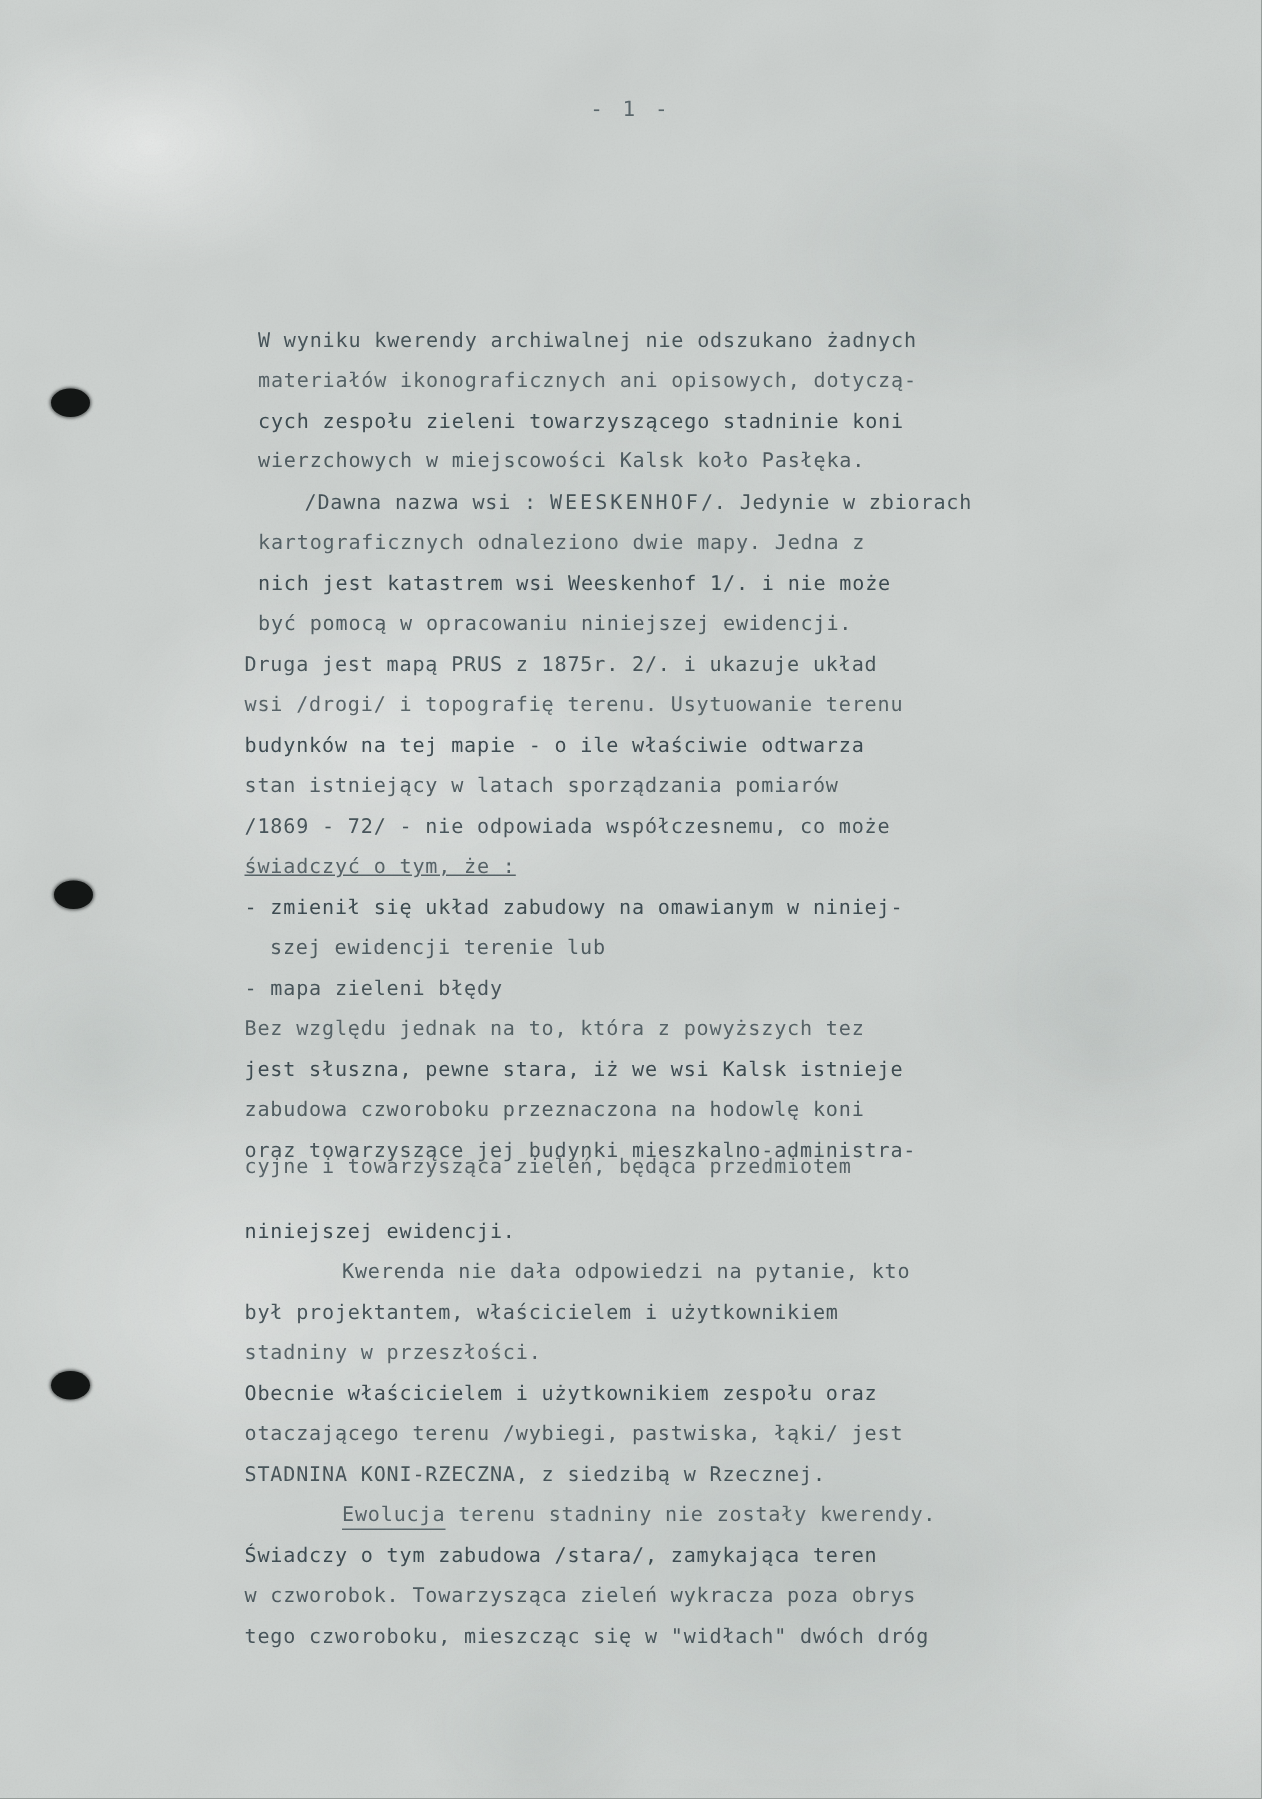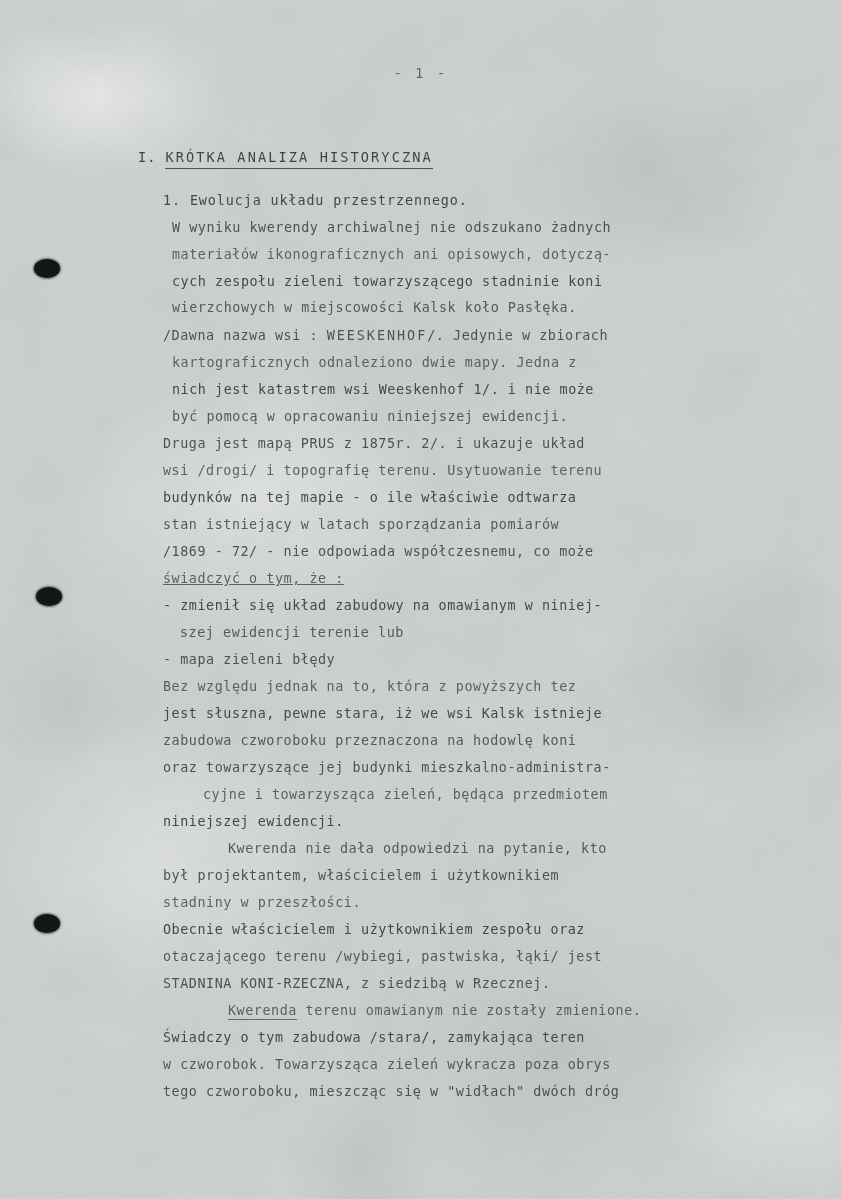--- a/index.html
+++ b/index.html
@@ -148,60 +148,53 @@
       </filter>
     </defs>
     <rect width="841" height="1199" filter="url(#blotchFilter)" opacity="0.75"></rect>
     <rect width="841" height="1199" filter="url(#grainFilter)" opacity="0.45"></rect>
   </svg>
 
   <div id="text-layer">
 
     <div class="page-number">- 1 -</div>
 
-    <div class="heading-row">
-      <span class="heading-num">I.</span><span class="heading-title">KRÓTKA ANALIZA HISTORYCZNA</span>
-    </div>
-
-    <div class="item-num">
-      <span>1.</span>
-      <span>Ewolucja układu przestrzennego.</span>
-    </div>
+
 
     <div id="body-container">
         <div class="line lv1 f1" style="top: 214px;">W wyniku kwerendy archiwalnej nie odszukano żadnych</div>
         <div class="line lv1 f2" style="top: 241px;">materiałów ikonograficznych ani opisowych, dotyczą-</div>
         <div class="line lv1 f3" style="top: 268px;">cych zespołu zieleni towarzyszącego stadninie koni</div>
         <div class="line lv1 f4" style="top: 294px; text-align: center;">wierzchowych w miejscowości Kalsk koło Pasłęka.</div>
-        <div class="line lv0 f1" style="top: 322px;">/Dawna nazwa wsi : <span class="sp">WEESKENHOF</span>/. Jedynie w zbiorach</div>
+        <div class="line lv0 f1" style="top: 322px; margin-left: 40px;">/Dawna nazwa wsi : <span class="sp">WEESKENHOF</span>/. Jedynie w zbiorach</div>
         <div class="line lv1 f2" style="top: 349px;">kartograficznych odnaleziono dwie mapy. Jedna z</div>
         <div class="line lv1 f3" style="top: 376px;">nich jest katastrem wsi Weeskenhof 1/. i nie może</div>
         <div class="line lv1 f4" style="top: 403px;">być pomocą w opracowaniu niniejszej ewidencji.</div>
         <div class="line lv0 f1" style="top: 430px;">Druga jest mapą PRUS z 1875r. 2/. i ukazuje układ</div>
         <div class="line lv0 f2" style="top: 457px;">wsi /drogi/ i topografię terenu. Usytuowanie terenu</div>
         <div class="line lv0 f3" style="top: 484px;">budynków na tej mapie - o ile właściwie odtwarza</div>
         <div class="line lv0 f4" style="top: 511px;">stan istniejący w latach sporządzania pomiarów</div>
         <div class="line lv0 f1" style="top: 538px;">/1869 - 72/ - nie odpowiada współczesnemu, co może</div>
         <div class="line lv0 f2" style="top: 565px; text-decoration: underline;">świadczyć o tym, że :</div>
         <div class="line lv-dash f3" style="top: 592px;">- zmienił się układ zabudowy na omawianym w niniej-</div>
         <div class="line lv-dash2 f4" style="top: 619px;">szej ewidencji terenie lub</div>
         <div class="line lv-dash f1" style="top: 646px;">- mapa zieleni błędy</div>
         <div class="line lv0 f2" style="top: 673px;">Bez względu jednak na to, która z powyższych tez</div>
         <div class="line lv0 f3" style="top: 700px;">jest słuszna, pewne stara, iż we wsi Kalsk istnieje</div>
         <div class="line lv0 f4" style="top: 727px;">zabudowa czworoboku przeznaczona na hodowlę koni</div>
         <div class="line lv0 f1" style="top: 754px;">oraz towarzyszące jej budynki mieszkalno-administra-</div>
-        <div class="line lv0 f2" style="top: 781px; margin-left: 40px;">cyjne i towarzysząca zieleń, będąca przedmiotem</div>
+        <div class="line lv0 f2" style="top: 765px;">cyjne i towarzysząca zieleń, będąca przedmiotem</div>
         <div class="line lv0 f3" style="top: 808px;">niniejszej ewidencji.</div>
         <div class="line lv-ind f4" style="top: 835px;">Kwerenda nie dała odpowiedzi na pytanie, kto</div>
         <div class="line lv0 f1" style="top: 862px;">był projektantem, właścicielem i użytkownikiem</div>
         <div class="line lv0 f2" style="top: 889px;">stadniny w przeszłości.</div>
         <div class="line lv0 f3" style="top: 916px;">Obecnie właścicielem i użytkownikiem zespołu oraz</div>
         <div class="line lv0 f4" style="top: 943px;">otaczającego terenu /wybiegi, pastwiska, łąki/ jest</div>
         <div class="line lv0 f1" style="top: 970px;">STADNINA KONI-RZECZNA, z siedzibą w Rzecznej.</div>
-        <div class="line lv-ind f2" style="top: 997px;"><span class="u">Kwerenda</span><span> terenu omawianym nie zostały zmienione.</span></div>
+        <div class="line lv-ind f2" style="top: 997px;"><span class="u">Ewolucja</span><span> terenu stadniny nie zostały kwerendy.</span></div>
         <div class="line lv0 f3" style="top: 1024px;">Świadczy o tym zabudowa /stara/, zamykająca teren</div>
         <div class="line lv0 f4" style="top: 1051px;">w czworobok. Towarzysząca zieleń wykracza poza obrys</div>
         <div class="line lv0 f1" style="top: 1078px;">tego czworoboku, mieszcząc się w "widłach" dwóch dróg</div>
       </div>
 
   </div>
 
   <div id="holes">
       <div class="punch-hole" style="left: 34px; top: 259px;"></div>
       <div class="punch-hole" style="left: 36px; top: 587px;"></div>

